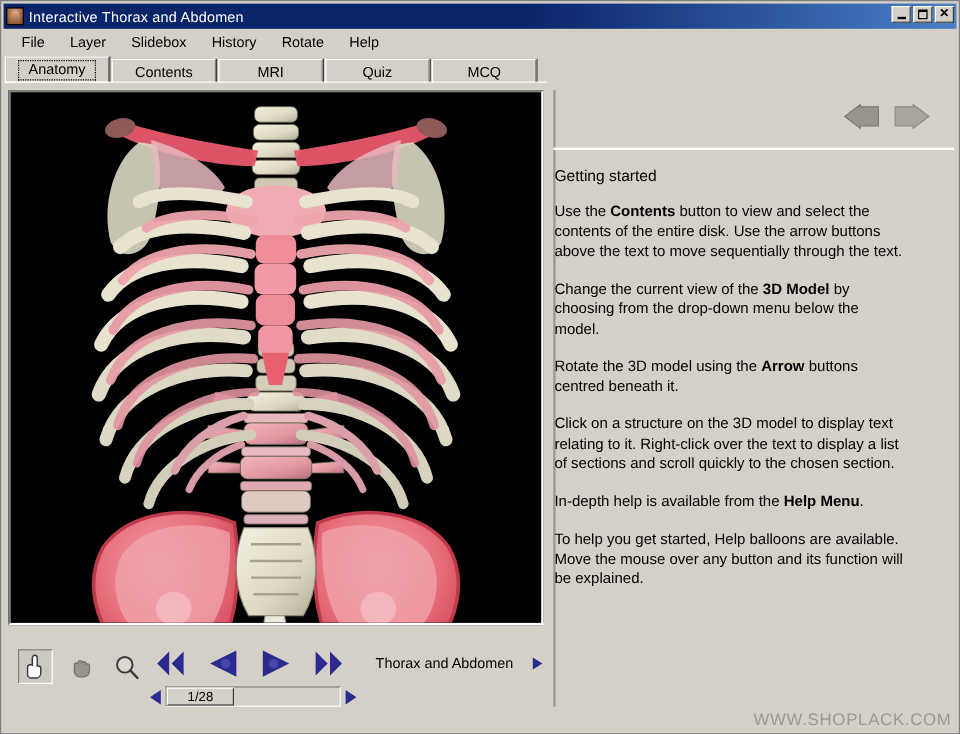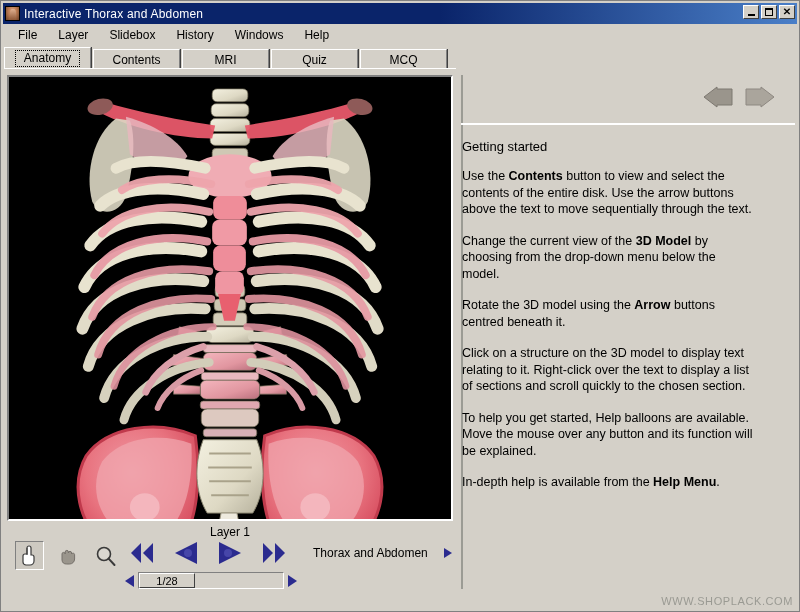--- a/index.html
+++ b/index.html
@@ -185,21 +185,21 @@
     font-size:13px;font-weight:normal;color:#000;margin:4px 0 14px 0;
   }
   .para{
     font-size:12.5px;color:#000;line-height:16.5px;margin:0 0 15px 0;
     max-width:292px;
   }
   .para b{font-weight:bold;}
 
   .watermark{
     position:absolute;right:6px;bottom:4px;
-    font-size:11px;letter-spacing:0.6px;color:#9a9a93;
+    font-size:14px;letter-spacing:0.6px;color:#9a9a93;
     font-family:"Liberation Sans",sans-serif;
     margin-top:44px;
   }
 </style>
 </head>
 <body>
 
 <div id="app">
 
   <div class="titlebar">
@@ -216,21 +216,21 @@
           <span class="g">✕</span>
         </div>
     </div>
   </div>
 
   <div class="menubar">
     <div class="menu-item">File</div>
     <div class="menu-item">Layer</div>
     <div class="menu-item">Slidebox</div>
     <div class="menu-item">History</div>
-    <div class="menu-item">Windows</div>
+    <div class="menu-item">Rotate</div>
     <div class="menu-item">Help</div>
   </div>
 
   <div class="tabbar">
     <div class="tab active">
         <span class="tab-inner">Anatomy</span>
       </div>
     <div class="tab">
         <span>Contents</span>
       </div>
@@ -387,21 +387,20 @@
         <path d="M142 462 C 150 486, 178 502, 206 500 L206 488 C 182 488, 158 478, 150 458 Z" fill="#e8566a" stroke="#bf3548" stroke-width="2"></path>
         <path d="M304 462 C 296 486, 268 502, 240 500 L240 488 C 264 488, 288 478, 296 458 Z" fill="#e8566a" stroke="#bf3548" stroke-width="2"></path>
         <rect x="205" y="486" width="36" height="16" rx="4" fill="#d8cdb6" stroke="#9a9176" stroke-width="1"></rect>
 
         <ellipse cx="172" cy="489" rx="17" ry="11" fill="#cf4859"></ellipse>
         <ellipse cx="274" cy="489" rx="17" ry="11" fill="#cf4859"></ellipse>
       </g>
     </svg>
   </div>
 
-  <div class="layerlabel">Layer 1</div>
 
   <div class="toolbtns">
     <div class="toolbtn sel">
       <svg width="19" height="21" viewBox="0 0 19 21">
         <path d="M7 3 a2 2 0 0 1 4 0 v7 h1 a2 2 0 0 1 2 2 v4 a4 4 0 0 1 -4 4 h-4 a3 3 0 0 1 -3 -3 v-6 a2 2 0 0 1 2 -2 h2 z" fill="#ffffff" stroke="#3a3a3a" stroke-width="1.2"></path>
         <path d="M7 10 v-7" stroke="#3a3a3a" stroke-width="1" fill="none"></path>
       </svg>
     </div>
     <div class="toolbtn">
       <svg width="19" height="21" viewBox="0 0 19 21">
@@ -469,19 +468,19 @@
   </div>
   <div class="hr-top"></div>
 
   <div class="textbody">
     <div class="gs-title">Getting started</div>
     <div id="paras">
         <div class="para"><span>Use the </span><b>Contents</b><span> button to view and select the contents of the entire disk.  Use the arrow buttons above the text to move sequentially through the text.</span></div>
         <div class="para"><span>Change the current view of the </span><b>3D Model</b><span> by choosing from the drop-down menu below the model.</span></div>
         <div class="para"><span>Rotate the 3D model using the </span><b>Arrow</b><span> buttons centred beneath it.</span></div>
         <div class="para"><span>Click on a structure on the 3D model to display text relating to it. Right-click over the text to display a list of sections and scroll quickly to the chosen section.</span></div>
+        <div class="para"><span>In-depth help is available from the </span><b>Help Menu</b><span>.</span></div>
         <div class="para"><span>To help you get started, Help balloons are available. Move the mouse over any button and its function will be explained.</span></div>
-        <div class="para"><span>In-depth help is available from the </span><b>Help Menu</b><span>.</span></div>
       </div>
   </div>
 
   <div class="watermark">WWW.SHOPLACK.COM</div>
 </div>
 
 </body></html>

